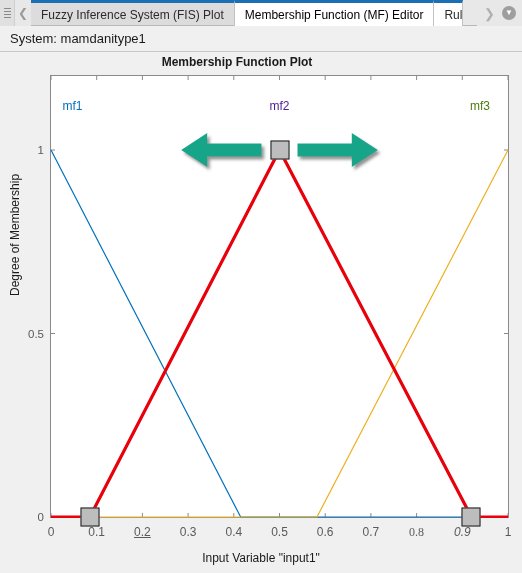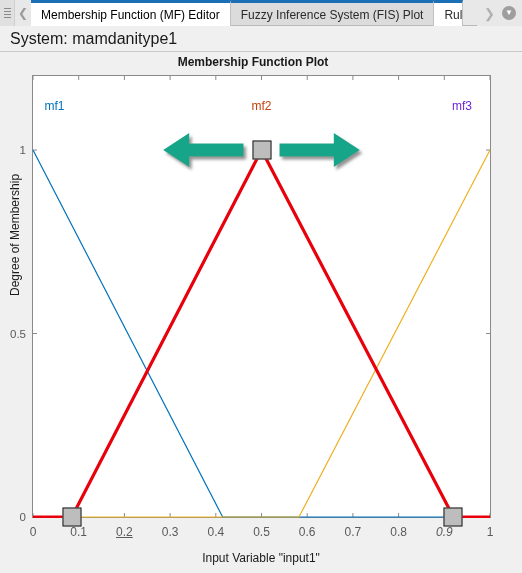--- a/index.html
+++ b/index.html
@@ -88,34 +88,34 @@
   
   .sysline {
     position: absolute; left: 0; top: 26px;
     width: 522px; height: 26px;
     background: #f0f0f0;
     border-bottom: 1px solid #c8c8c8;
     box-sizing: border-box;
     display: flex; align-items: center;
   }
   .sysline span {
-    font-size: 16px; color: #1a1a1a; padding-left: 10px;
+    font-size: 13px; color: #1a1a1a; padding-left: 10px;
   }
 
   
   .plot-title {
-    position: absolute; left: 16px; top: 55px; width: 474px;
+    position: absolute; left: 0; top: 55px; width: 474px;
     text-align: center;
     font-size: 12px; font-weight: bold; color: #1a1a1a;
   }
 
   
   .chart-wrap {
     position: absolute;
-    left: 32px; top: 75px;
+    left: 50px; top: 75px;
     width: 459px; height: 443px;
   }
   .axes-box {
     position: absolute; left: 0; top: 0;
     width: 459px; height: 443px;
     border: 1px solid #8a8a8a;
     background: #ffffff;
     box-sizing: border-box;
   }
   .chart-svg { position:absolute; left:0; top:0; }
@@ -182,26 +182,26 @@
     <div class="tb-left">
       <span class="grip">
         <i></i>
           <i></i>
           <i></i>
           <i></i>
       </span>
     </div>
     <div class="tb-arrow">❮</div>
 
+    <div class="tab inactive">
+      <span>Fuzzy Inference System (FIS) Plot</span>
+    </div>
+
     <div class="tab active">
       <span>Membership Function (MF) Editor</span>
-    </div>
-
-    <div class="tab inactive">
-      <span>Fuzzy Inference System (FIS) Plot</span>
     </div>
 
     <div class="tab truncated">
       <span>Rul</span>
     </div>
 
     <div class="tb-right">
       <span class="tb-next">❯</span>
       <span class="tb-drop">▼</span>
     </div>
@@ -260,43 +260,43 @@
           </g>
         <g id="arrows-layer">
             <polygon points="131.2,75.0 157.2,58.0 157.2,68.5 211.5,68.5 211.5,81.5 157.2,81.5 157.2,92.0" fill="#17A589" filter="url(#arrowshadow)"></polygon>
             <polygon points="327.8,75.0 301.8,58.0 301.8,68.5 247.5,68.5 247.5,81.5 301.8,81.5 301.8,92.0" fill="#17A589" filter="url(#arrowshadow)"></polygon>
           </g>
       </svg>
     </div>
 
     <div id="mf-labels">
         <div class="mf-label" style="color: rgb(0, 114, 189); top: 24px; left: 12.484px;">mf1</div>
-        <div class="mf-label" style="color: #c2410c; top: 24px; left: 229.5px; transform: translateX(-50%);">mf2</div>
-        <div class="mf-label" style="color: #6d28d9; top: 24px; right: 18.995px;">mf3</div>
+        <div class="mf-label" style="color: #4c1d95; top: 24px; left: 229.5px; transform: translateX(-50%);">mf2</div>
+        <div class="mf-label" style="color: #4d7c0f; top: 24px; right: 18.995px;">mf3</div>
       </div>
     <div id="handles">
         <div class="handle" style="left: 39.845px; top: 442px;"></div>
         <div class="handle" style="left: 229.5px; top: 75px;"></div>
         <div class="handle" style="left: 421.44px; top: 442px;"></div>
       </div>
     <div id="yticks">
         <div class="ylab" style="top: 442px;">0</div>
         <div class="ylab" style="top: 258.5px;">0.5</div>
         <div class="ylab" style="top: 75px;">1</div>
       </div>
     <div id="xticks">
         <div class="xlab" style="left: 1px;">0</div>
         <div class="xlab" style="left: 46.7px;">0.1</div>
         <div class="xlab" style="left: 92.4px; text-decoration: underline;">0.2</div>
         <div class="xlab" style="left: 138.1px;">0.3</div>
         <div class="xlab" style="left: 183.8px;">0.4</div>
         <div class="xlab" style="left: 229.5px;">0.5</div>
         <div class="xlab" style="left: 275.2px;">0.6</div>
         <div class="xlab" style="left: 320.9px;">0.7</div>
-        <div class="xlab" style="left: 366.6px;">0.8</div>
+        <div class="xlab" style="left: 366.6px; font-family: Liberation Serif, serif;">0.8</div>
         <div class="xlab" style="left: 412.3px; font-style: italic;">0.9</div>
         <div class="xlab" style="left: 458px;">1</div>
       </div>
   </div>
 
   <div class="ylabel-text">Degree of Membership</div>
   <div class="xlabel-text">Input Variable "input1"</div>
 
 </div>
 

